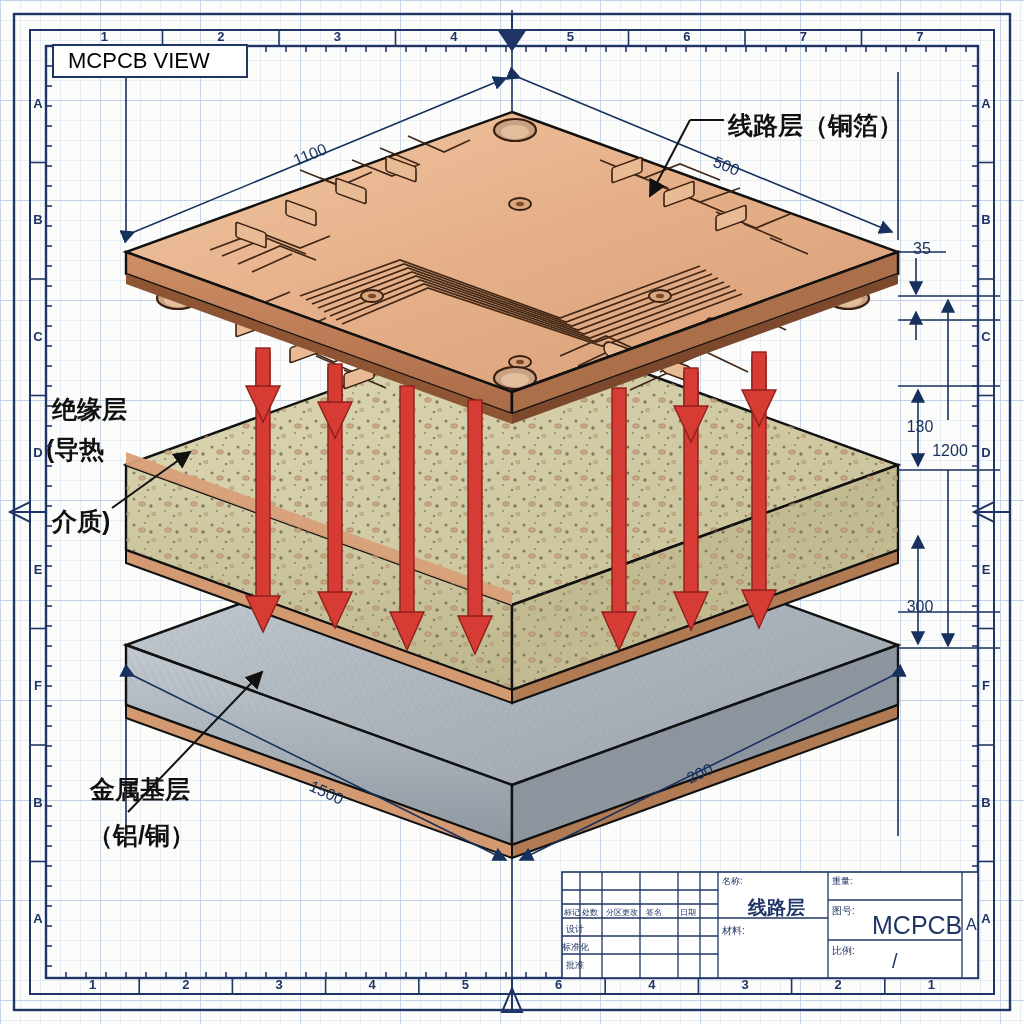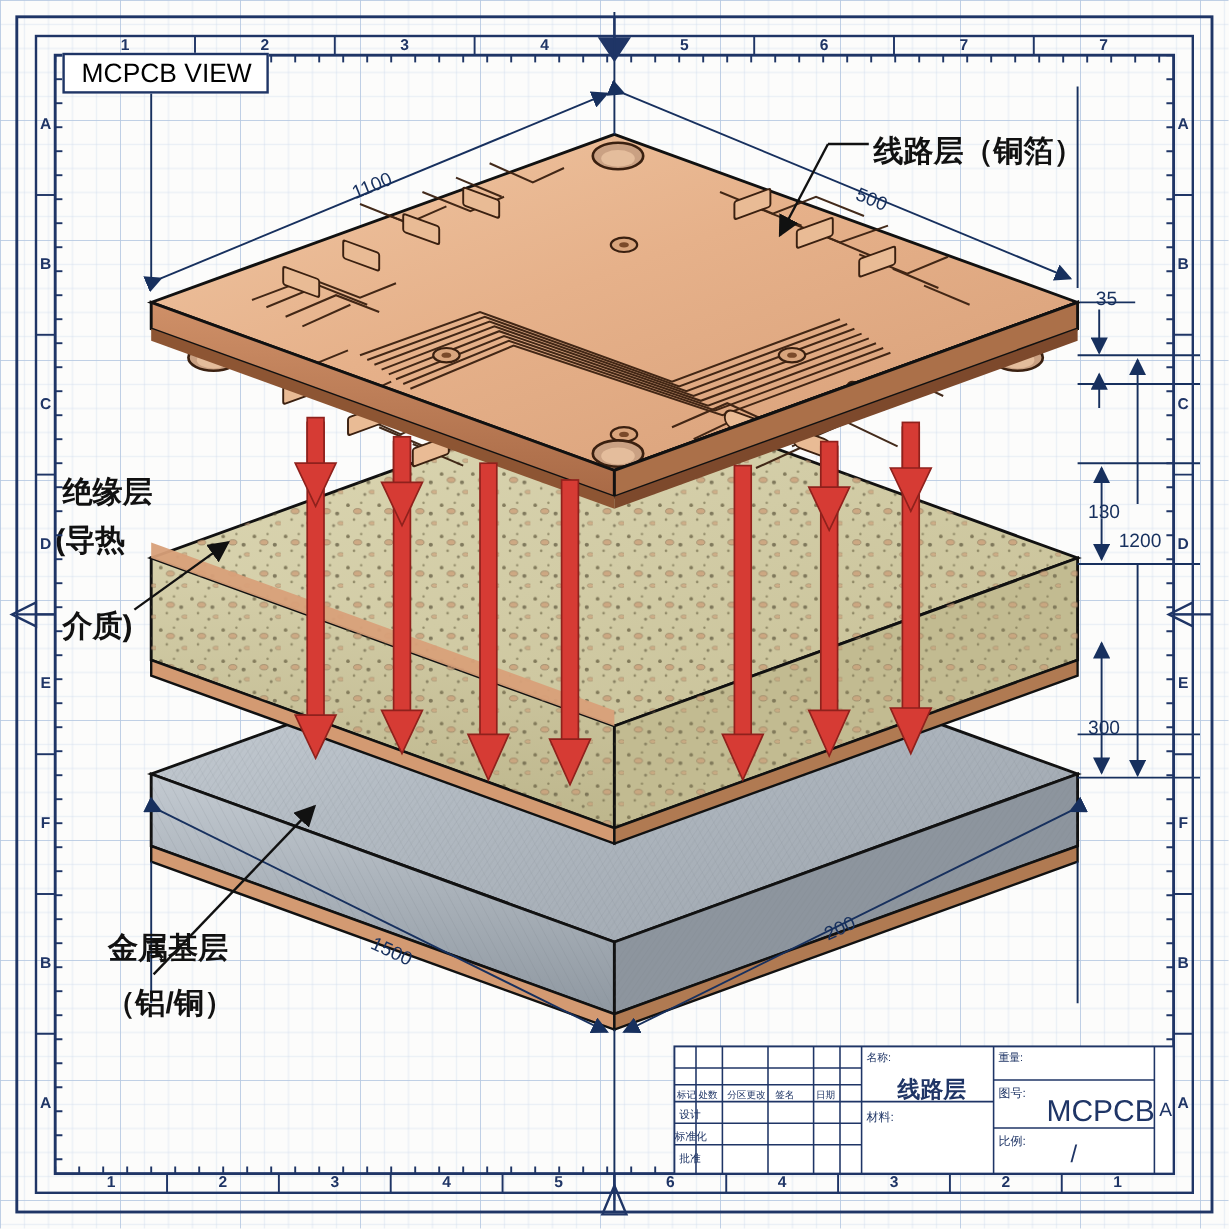--- a/index.html
+++ b/index.html
@@ -683,19 +683,19 @@
       <text x="606" y="915" font-size="8">分区更改</text>
       <text x="646" y="915" font-size="8">签名</text>
       <text x="680" y="915" font-size="8">日期</text>
 
       <text x="566" y="932" font-size="9">设计</text>
       <text x="562" y="950" font-size="9">标准化</text>
       <text x="566" y="968" font-size="9">批准</text>
     </g>
   </svg>
 
-  <div style="position:absolute;left:52px;top:44px;width:172px;height:34px;
+  <div style="position:absolute;left:52px;top:44px;width:196px;height:34px;
               background:#fff;border:2.2px solid #1f3566;
               display:flex;align-items:center;padding-left:14px;box-sizing:border-box;">
     <span class="titleTxt">MCPCB VIEW</span>
   </div>
 
 </div>
 
 </body></html>

